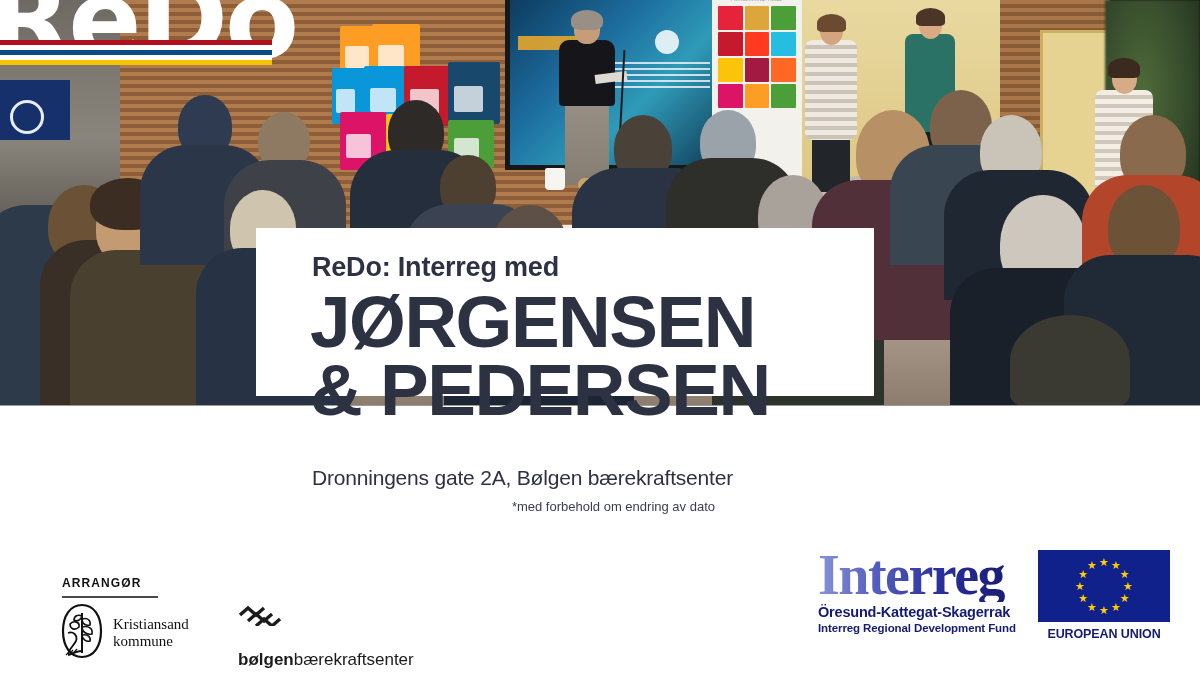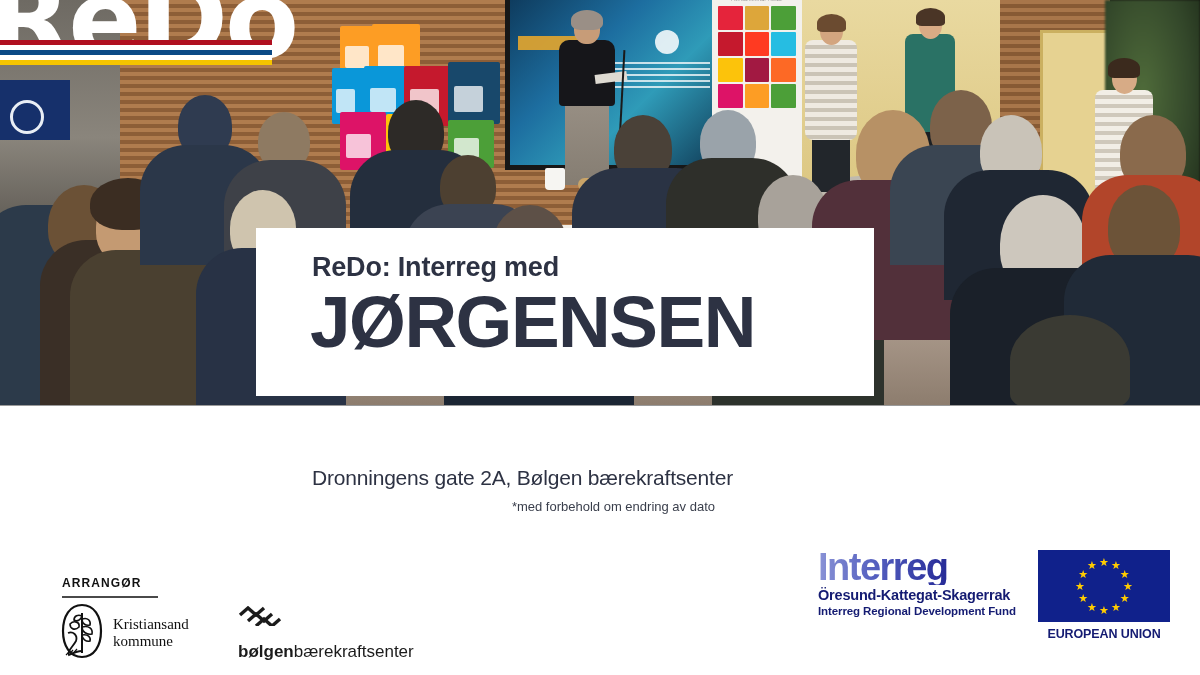--- a/index.html
+++ b/index.html
@@ -209,29 +209,29 @@
     font-size: 12px; font-weight: 700; letter-spacing: 1.1px; color: #111;
   }
   .arrangor-rule {
     position: absolute; left: 62px; top: 596px; width: 96px; height: 2px;
     background: #4a4a4a; z-index: 5;
   }
   .kk-logo { position: absolute; left: 60px; top: 603px; z-index: 5; display: flex; align-items: center; gap: 9px; }
   .kk-text { font-size: 15px; line-height: 1.12; color: #111; font-family: "Liberation Serif", serif; }
 
   .bolgen { position: absolute; left: 238px; top: 606px; z-index: 5; }
-  .bolgen-name { font-size: 17px; color: #1b1b1b; margin-top: 12px; }
+  .bolgen-name { font-size: 17px; color: #1b1b1b; margin-top: 20px; }
   .bolgen-name b { font-weight: 700; }
 
   .interreg { position: absolute; left: 818px; top: 549px; z-index: 5; }
   .ir-word {
-    font-size: 38px; font-weight: 700; letter-spacing: -1.5px; line-height: .95;
+    font-size: 56px; font-weight: 700; letter-spacing: -1.5px; line-height: .95;
     background: linear-gradient(to right, #8a93d6 0%, #5560c0 28%, #2a2f9b 62%, #161a6e 100%);
     -webkit-background-clip: text; background-clip: text; color: transparent;
-    font-family: Liberation Sans, sans-serif;
+    font-family: Liberation Serif, serif;
   }
   .ir-sub1 { font-size: 14.5px; font-weight: 700; color: #141b72; margin-top: 2px; letter-spacing: -0.2px;}
   .ir-sub2 { font-size: 11.5px; font-weight: 700; color: #141b72; margin-top: 2px; letter-spacing: -0.1px;}
 
   .euflag { position: absolute; left: 1038px; top: 550px; z-index: 5; }
   .eu-rect { width: 132px; height: 72px; background: #10218b; position: relative; }
   .eu-star {
     position: absolute; width: 10px; height: 10px; color: #ffcc00; font-size: 11px;
     line-height: 10px; text-align: center;
   }
@@ -385,20 +385,21 @@
         <div style="background:#ffffff"></div>
         <div style="background:#f5c400"></div>
       </div>
     </div>
   </div>
 
   <div class="headline-box"></div>
   <div class="kicker">ReDo: Interreg med</div>
   <div class="bigname">
     <div>JØRGENSEN</div>
+    <div>&amp; PEDERSEN</div>
   </div>
 
   <div class="details">
     <div class="d-line2">Dronningens gate 2A, Bølgen bærekraftsenter</div>
     <div class="d-note">*med forbehold om endring av dato</div>
   </div>
 
   <div class="arrangor">ARRANGØR</div>
   <div class="arrangor-rule"></div>
 

